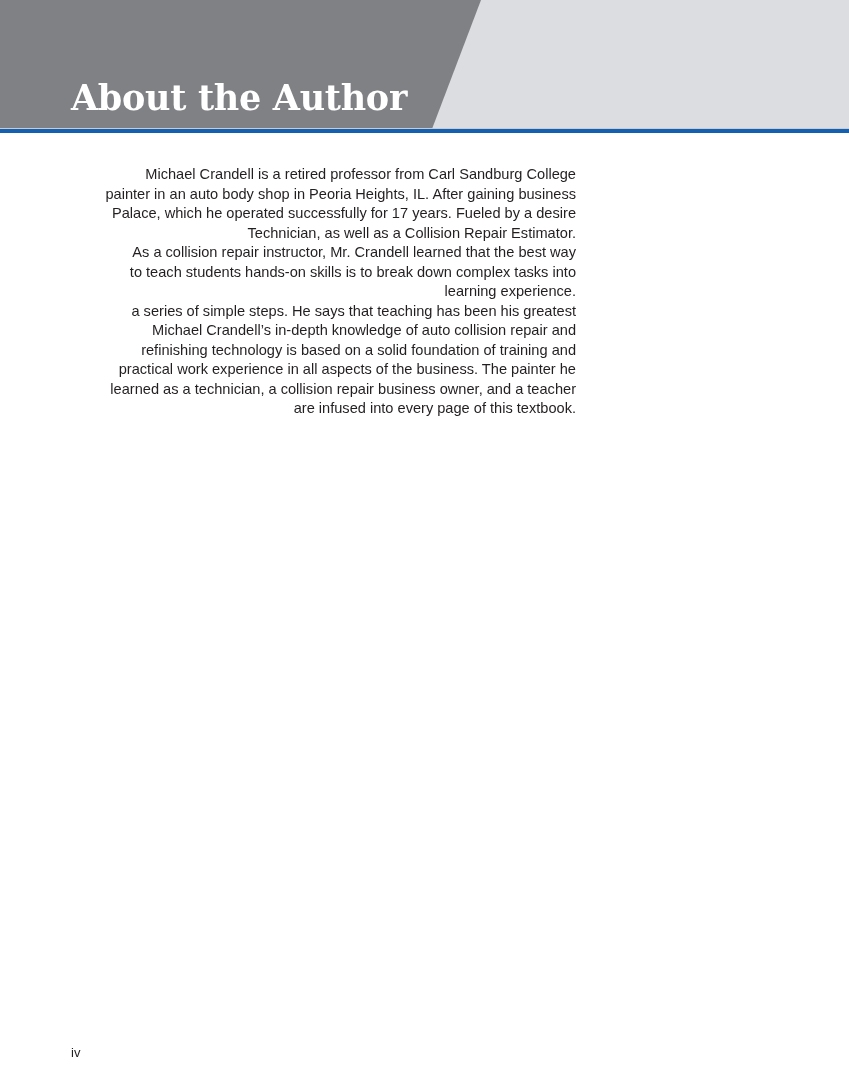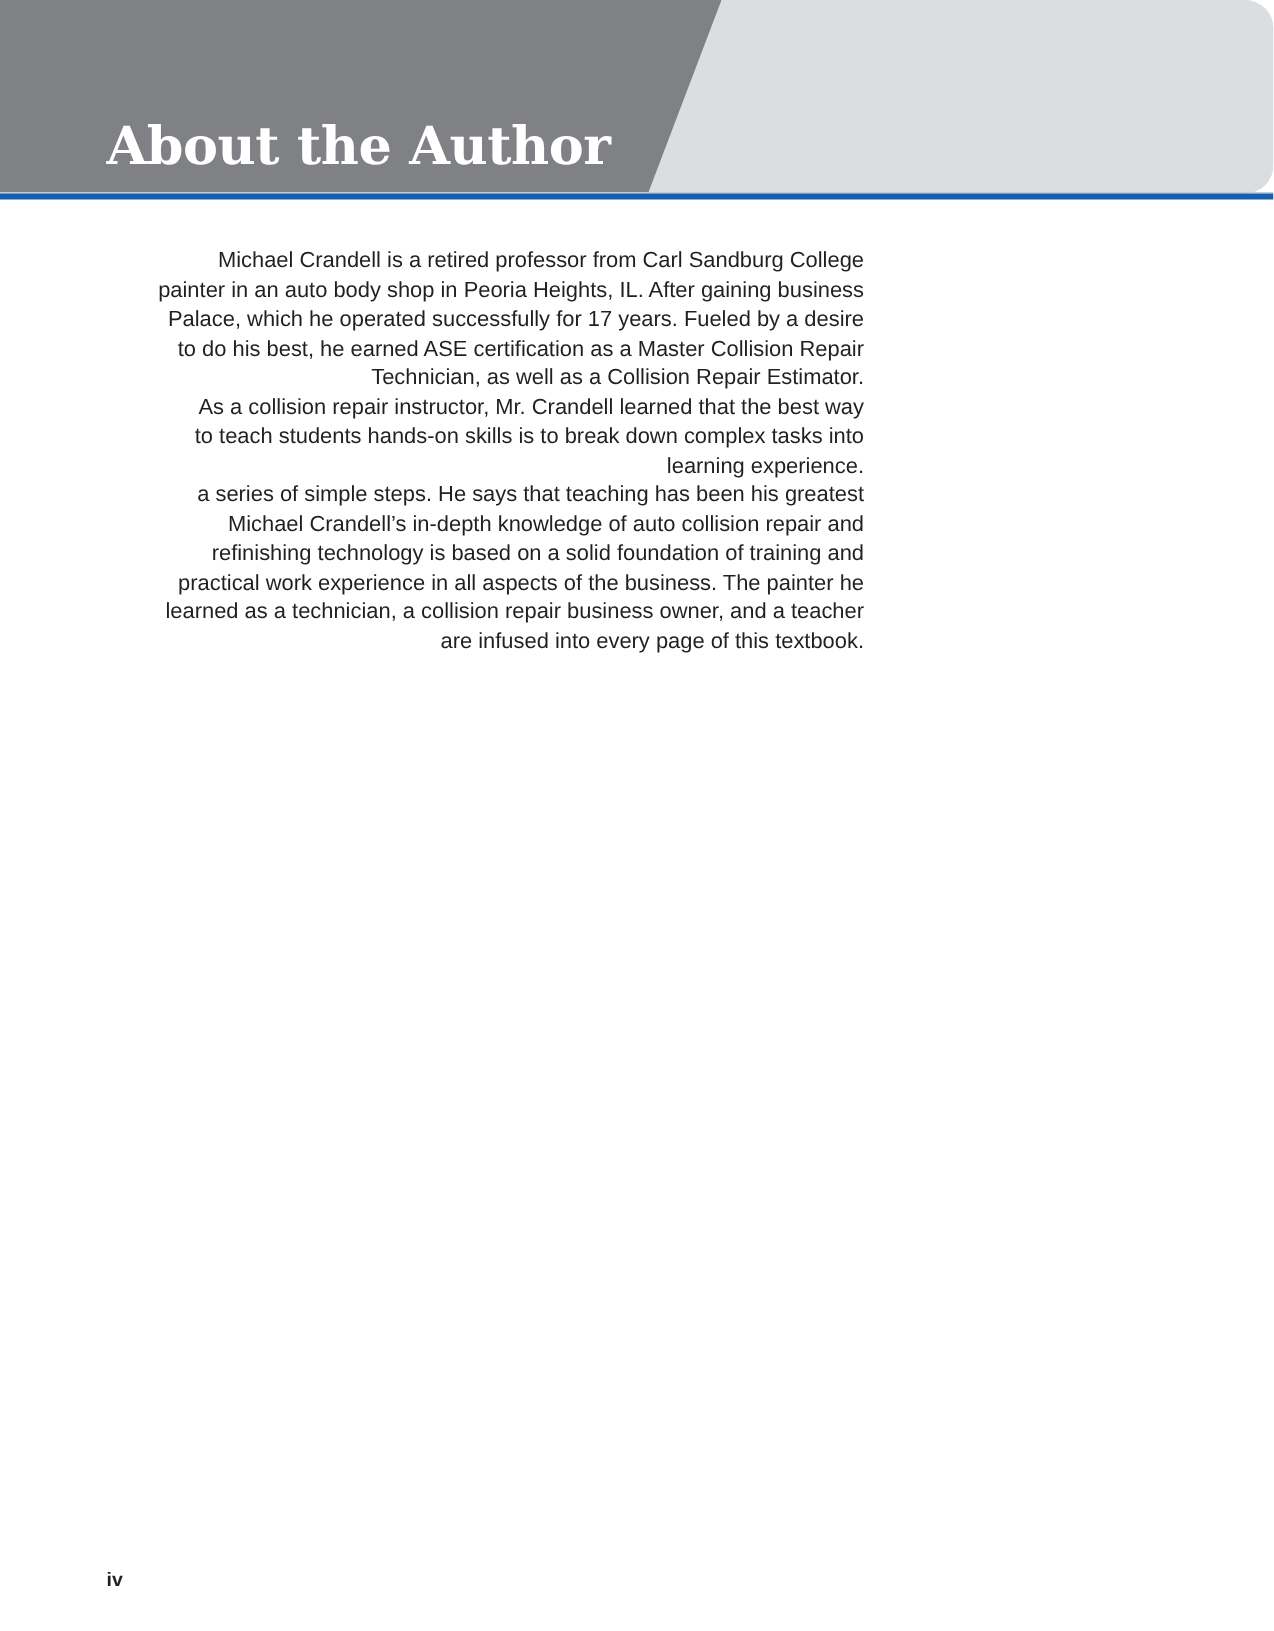--- a/index.html
+++ b/index.html
@@ -3,21 +3,20 @@
 <meta charset="utf-8">
 <style>
   html, body { margin: 0; padding: 0; }
   body {
     width: 849px; height: 1087px; position: relative; overflow: hidden;
     background: #ffffff;
   }
   .header {
     position: absolute; left: 0; top: 0; width: 849px; height: 129px;
     background: #dcdde0;
-    border-radius: 19px;
   }
   .header-dark {
     position: absolute; left: 0; top: 0; width: 849px; height: 129px;
     background: #808185;
     clip-path: polygon(0 0, 481px 0, 432px 129px, 0 129px);
   }
   .header-title {
     position: absolute; left: 71px; top: 74px;
     font-family: "DejaVu Serif", "Liberation Serif", serif;
     font-weight: bold; font-size: 35px; color: #ffffff;
@@ -34,40 +33,39 @@
   .body-text {
     position: absolute; left: 71px; top: 165px; width: 505px;
     font-family: "Liberation Sans", sans-serif;
     font-size: 14.6px; line-height: 19.5px; color: #231f20; text-align: right;
   }
   .body-text p { margin: 0; }
   .body-text p.indent { text-indent: 25px; }
   .page-num {
     position: absolute; left: 71px; top: 1045px;
     font-family: "Liberation Sans", sans-serif;
-    font-weight: bold; font-size: 13px; color: #231f20;
+    font-weight: normal; font-size: 13px; color: #231f20;
   }
   .line { display: block; white-space: nowrap; }
 </style>
 </head>
 <body>
 
 <div class="header">
   <div class="header-dark"></div>
   <div class="header-title">About the Author</div>
 </div>
 <div class="rule-light"></div>
 <div class="rule-blue"></div>
 
 <div class="body-text">
   <p>
     <span class="line">Michael Crandell is a retired professor from Carl Sandburg College</span>
     <span class="line">painter in an auto body shop in Peoria Heights, IL. After gaining business</span>
     <span class="line">Palace, which he operated successfully for 17 years. Fueled by a desire</span>
-    <span class="line">to do his best, he earned ASE certification as a Master Collision Repair</span>
     <span class="line">Technician, as well as a Collision Repair Estimator.</span>
   </p>
   <p class="indent">
     <span class="line">As a collision repair instructor, Mr. Crandell learned that the best way</span>
     <span class="line" style="text-indent:0">to teach students hands-on skills is to break down complex tasks into</span>
     <span class="line" style="text-indent:0">learning experience.</span>
     <span class="line" style="text-indent:0">a series of simple steps. He says that teaching has been his greatest</span>
   </p>
   <p class="indent">
     <span class="line">Michael Crandell’s in-depth knowledge of auto collision repair and</span>

